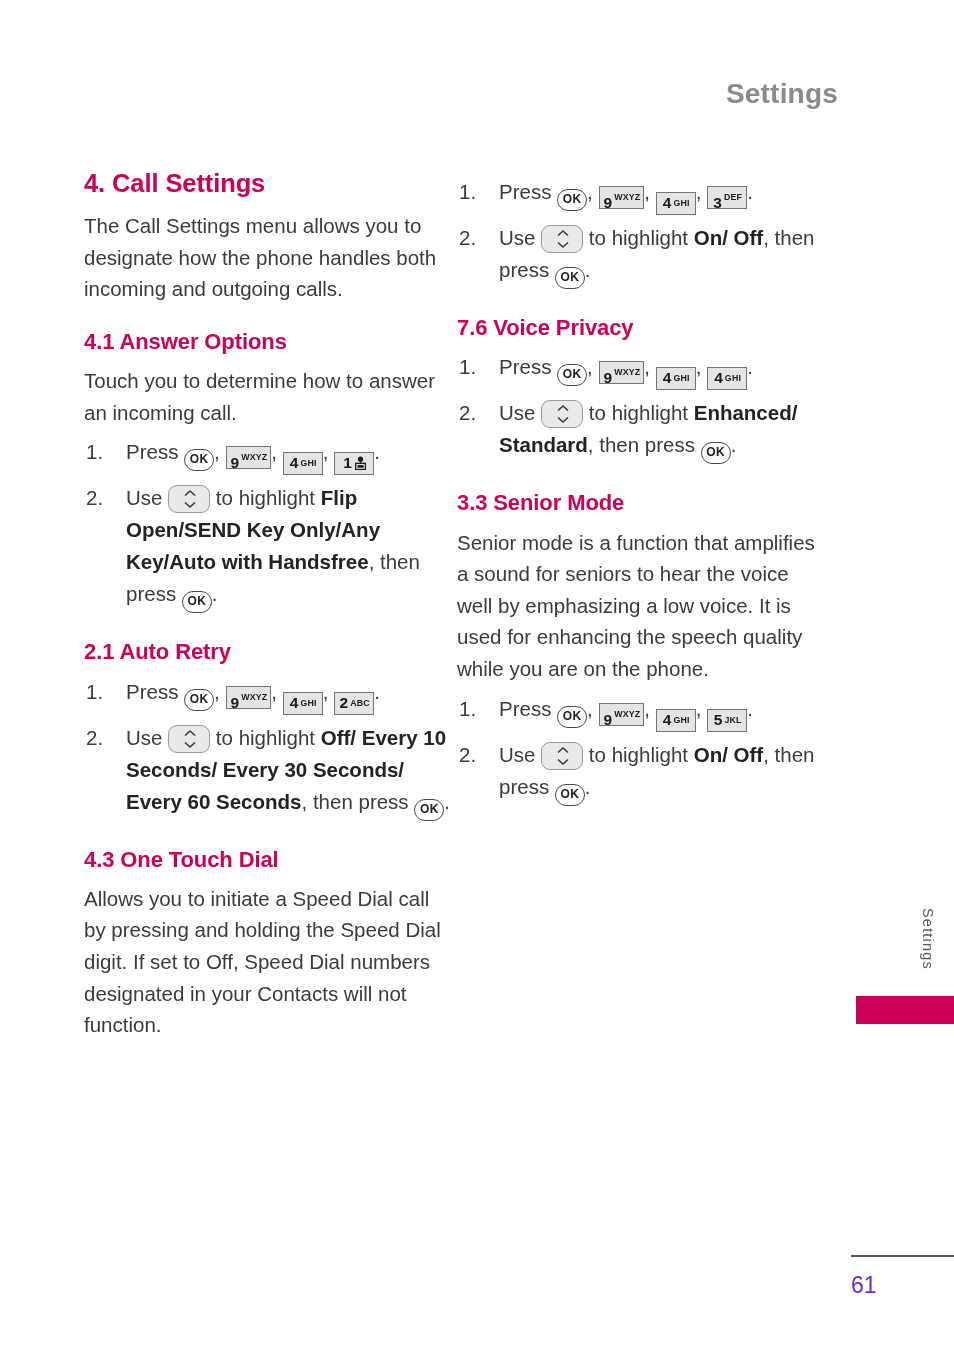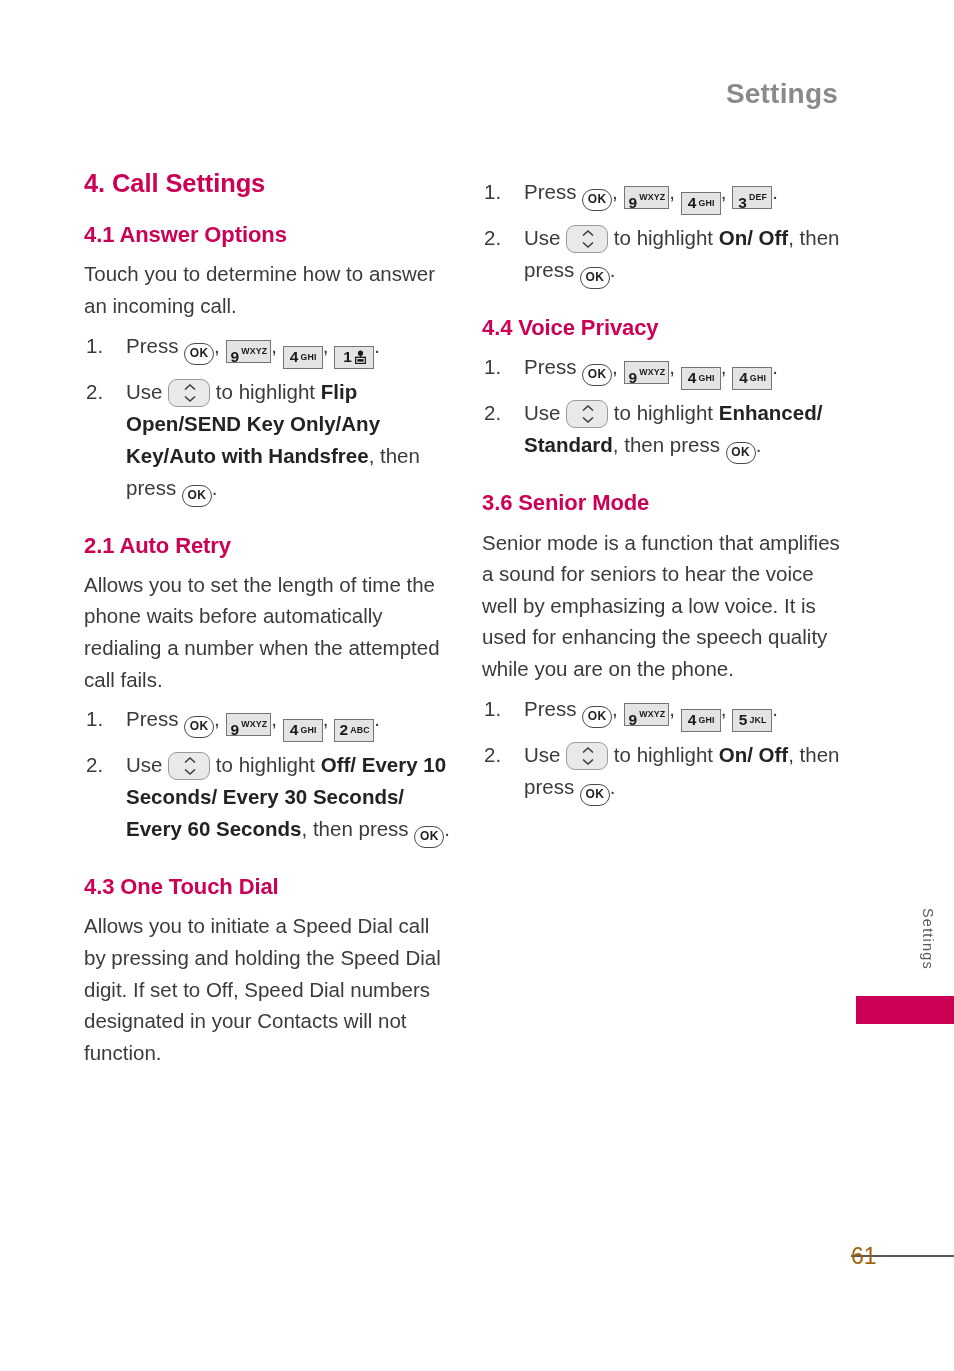--- a/index.html
+++ b/index.html
@@ -51,40 +51,40 @@
     position: absolute;
     left: 851px;
     top: 1255px;
     width: 103px;
     height: 2px;
     background: #58585a;
   }
   .footer-page {
     position: absolute;
     left: 851px;
-    top: 1243px;
+    top: 1272px;
     font-size: 23px;
-    color: #a16207;
+    color: #6d28d9;
   }
 
   
   .columns {
     position: absolute;
     left: 0;
     top: 0;
     width: 954px;
     height: 1371px;
   }
   .col {
     position: absolute;
     top: 168px;
     width: 368px;
   }
   .col-left  { left: 84px; }
-  .col-right { left: 482px; }
+  .col-right { left: 457px; }
 
   
   h2.sec-title {
     margin: 0 0 12px 0;
     font-size: 25.5px;
     font-weight: 700;
     color: #cc0055;
     letter-spacing: -0.1px;
     line-height: 1.18;
   }
@@ -206,63 +206,63 @@
 
 <div class="side-tab-label">Settings</div>
 <div class="side-tab-block"></div>
 
 <div class="footer-rule"></div>
 <div class="footer-page">61</div>
 
 <div class="columns">
   <div class="col col-left" id="col-left">
       <h2 class="sec-title">4. Call Settings</h2>
+      <p class="body-text">The Call Settings menu allows you to designate how the phone handles both incoming and outgoing calls.</p>
       <h3 class="sub-title first">4.1 Answer Options</h3>
       <p class="body-text">Touch you to determine how to answer an incoming call.</p>
       <ol class="steps">
         <li><span>Press </span><span class="key key-ok">OK</span><span>, </span><span class="key key-num"><span class="digit">9</span><span class="letters sup">WXYZ</span></span><span>, </span><span class="key key-num"><span class="digit">4</span><span class="letters">GHI</span></span><span>, </span><span class="key key-num"><span class="digit">1</span><svg viewBox="0 0 11 14" class="vm-glyph">
               <circle cx="5.5" cy="3.2" r="2.6" fill="#1a1a1c"></circle>
               <rect x="4.9" y="5.4" width="1.3" height="2" fill="#1a1a1c"></rect>
               <rect x="0.6" y="7.3" width="9.8" height="6.2" fill="none" stroke="#1a1a1c" stroke-width="1.3"></rect>
               <rect x="2.4" y="9.1" width="6.2" height="2.6" fill="#1a1a1c"></rect>
             </svg></span><span>.</span></li>
         <li><span>Use </span><span class="key key-nav"><svg viewBox="0 0 42 26">
               <path d="M16 9.5 L21 5 L26 9.5" fill="none" stroke="#3b3b3d" stroke-width="1.6"></path>
               <path d="M16 16.5 L21 21 L26 16.5" fill="none" stroke="#3b3b3d" stroke-width="1.6"></path>
             </svg></span><span> to highlight </span><span class="opt">Flip Open/SEND Key Only/Any Key/Auto with Handsfree</span><span>, then press </span><span class="key key-ok">OK</span><span>.</span></li>
       </ol>
       <h3 class="sub-title">2.1 Auto Retry</h3>
-      <p class="body-text">Allows you to set the length of time the phone waits before automatically redialing a number when the attempted call fails.</p>
       <ol class="steps">
         <li><span>Press </span><span class="key key-ok">OK</span><span>, </span><span class="key key-num"><span class="digit">9</span><span class="letters sup">WXYZ</span></span><span>, </span><span class="key key-num"><span class="digit">4</span><span class="letters">GHI</span></span><span>, </span><span class="key key-num"><span class="digit">2</span><span class="letters">ABC</span></span><span>.</span></li>
         <li><span>Use </span><span class="key key-nav"><svg viewBox="0 0 42 26">
               <path d="M16 9.5 L21 5 L26 9.5" fill="none" stroke="#3b3b3d" stroke-width="1.6"></path>
               <path d="M16 16.5 L21 21 L26 16.5" fill="none" stroke="#3b3b3d" stroke-width="1.6"></path>
             </svg></span><span> to highlight </span><span class="opt">Off/ Every 10 Seconds/ Every 30 Seconds/ Every 60 Seconds</span><span>, then press </span><span class="key key-ok">OK</span><span>.</span></li>
       </ol>
       <h3 class="sub-title">4.3 One Touch Dial</h3>
       <p class="body-text">Allows you to initiate a Speed Dial call by pressing and holding the Speed Dial digit. If set to Off, Speed Dial numbers designated in your Contacts will not function.</p>
     </div>
   <div class="col col-right" id="col-right">
       <ol class="steps">
         <li><span>Press </span><span class="key key-ok">OK</span><span>, </span><span class="key key-num"><span class="digit">9</span><span class="letters sup">WXYZ</span></span><span>, </span><span class="key key-num"><span class="digit">4</span><span class="letters">GHI</span></span><span>, </span><span class="key key-num"><span class="digit">3</span><span class="letters sup">DEF</span></span><span>.</span></li>
         <li><span>Use </span><span class="key key-nav"><svg viewBox="0 0 42 26">
               <path d="M16 9.5 L21 5 L26 9.5" fill="none" stroke="#3b3b3d" stroke-width="1.6"></path>
               <path d="M16 16.5 L21 21 L26 16.5" fill="none" stroke="#3b3b3d" stroke-width="1.6"></path>
             </svg></span><span> to highlight </span><span class="opt">On/ Off</span><span>, then press </span><span class="key key-ok">OK</span><span>.</span></li>
       </ol>
-      <h3 class="sub-title">4.4 Voice Privacy</h3>
+      <h3 class="sub-title">7.6 Voice Privacy</h3>
       <ol class="steps">
         <li><span>Press </span><span class="key key-ok">OK</span><span>, </span><span class="key key-num"><span class="digit">9</span><span class="letters sup">WXYZ</span></span><span>, </span><span class="key key-num"><span class="digit">4</span><span class="letters">GHI</span></span><span>, </span><span class="key key-num"><span class="digit">4</span><span class="letters">GHI</span></span><span>.</span></li>
         <li><span>Use </span><span class="key key-nav"><svg viewBox="0 0 42 26">
               <path d="M16 9.5 L21 5 L26 9.5" fill="none" stroke="#3b3b3d" stroke-width="1.6"></path>
               <path d="M16 16.5 L21 21 L26 16.5" fill="none" stroke="#3b3b3d" stroke-width="1.6"></path>
             </svg></span><span> to highlight </span><span class="opt">Enhanced/ Standard</span><span>, then press </span><span class="key key-ok">OK</span><span>.</span></li>
       </ol>
-      <h3 class="sub-title">3.6 Senior Mode</h3>
+      <h3 class="sub-title">3.3 Senior Mode</h3>
       <p class="body-text">Senior mode is a function that amplifies a sound for seniors to hear the voice well by emphasizing a low voice. It is used for enhancing the speech quality while you are on the phone.</p>
       <ol class="steps">
         <li><span>Press </span><span class="key key-ok">OK</span><span>, </span><span class="key key-num"><span class="digit">9</span><span class="letters sup">WXYZ</span></span><span>, </span><span class="key key-num"><span class="digit">4</span><span class="letters">GHI</span></span><span>, </span><span class="key key-num"><span class="digit">5</span><span class="letters">JKL</span></span><span>.</span></li>
         <li><span>Use </span><span class="key key-nav"><svg viewBox="0 0 42 26">
               <path d="M16 9.5 L21 5 L26 9.5" fill="none" stroke="#3b3b3d" stroke-width="1.6"></path>
               <path d="M16 16.5 L21 21 L26 16.5" fill="none" stroke="#3b3b3d" stroke-width="1.6"></path>
             </svg></span><span> to highlight </span><span class="opt">On/ Off</span><span>, then press </span><span class="key key-ok">OK</span><span>.</span></li>
       </ol>
     </div>
 </div>

